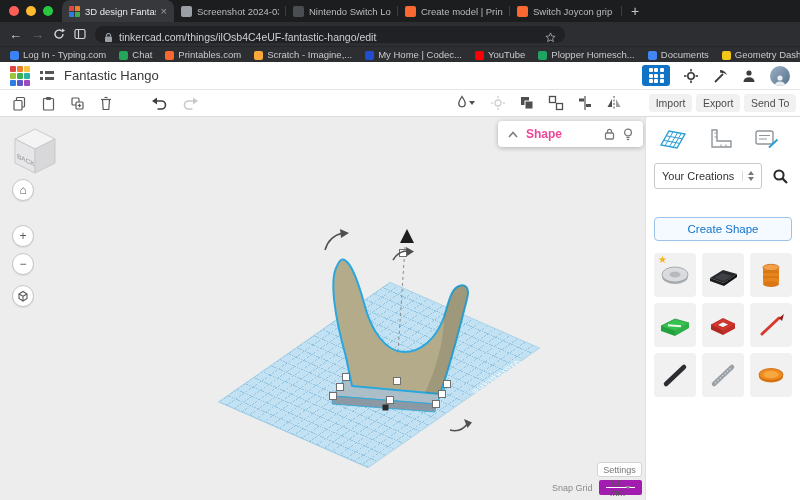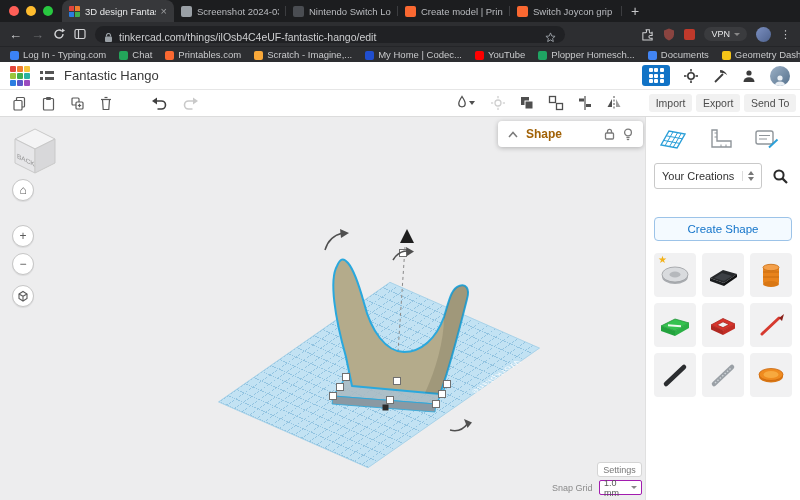--- a/index.html
+++ b/index.html
@@ -76,31 +76,31 @@
     border:1px solid #9ccbe4; }
   .wp-label { position:absolute; right:2px; top:105px; transform:rotate(90deg); transform-origin:right center; font-size:15px; color:rgba(255,255,255,.85); letter-spacing:1px; }
 
   .scene { position:absolute; left:0; top:0; }
 
   .viewcube { position:absolute; left:8px; top:6px; }
   .navbtn { position:absolute; left:12px; width:22px; height:22px; border-radius:50%; background:#fff; border:1px solid #c6c6c6; color:#5a5a5a; font-size:12px; display:flex; align-items:center; justify-content:center; box-shadow:0 1px 1px rgba(0,0,0,.08); }
 
   .shape-panel { position:absolute; left:498px; top:4px; width:145px; background:#fff; border-radius:4px; box-shadow:0 1px 5px rgba(0,0,0,.25); }
   .sp-head { height:26px; display:flex; align-items:center; gap:8px; padding:0 10px; }
-  .sp-title { font-size:12px; font-weight:bold; color:#a16207; flex:1; }
+  .sp-title { font-size:12px; font-weight:bold; color:#ec4899; flex:1; }
   .sp-body { display:flex; gap:26px; padding:4px 18px 10px; }
   .sp-opt { display:flex; flex-direction:column; align-items:center; gap:4px; }
   .swatch { width:30px; height:30px; border-radius:50%; border:2px solid #fff; }
   .swatch.solid { box-shadow:0 0 0 2px #29a8dc; }
   .swatch.hole { background:repeating-linear-gradient(45deg,#c4c4c4 0 2px,#fff 2px 6px); border:1px solid #b9b9b9; box-shadow:0 0 0 1px #ddd; }
   .sp-lbl { font-size:9px; color:#6b6b6b; }
 
   .settings-btn { position:absolute; left:597px; top:345px; width:45px; height:15px; background:#fff; border:1px solid #d4d4d4; border-radius:3px; font-size:9px; color:#777; display:flex; align-items:center; justify-content:center; }
   .snap-label { position:absolute; left:552px; top:366px; font-size:9px; color:#8a8a8a; }
-  .snap-box { position:absolute; left:599px; top:363px; width:43px; height:15px; background:#fff; border:1px solid #a21caf; border-radius:2px; font-size:9px; color:#555; display:flex; align-items:center; justify-content:space-between; padding:0 4px; }
+  .snap-box { position:absolute; left:599px; top:363px; width:43px; height:15px; background:#fff; border:7px solid #a21caf; border-radius:2px; font-size:9px; color:#555; display:flex; align-items:center; justify-content:space-between; padding:0 4px; }
 
   
   .side-icons { display:flex; align-items:center; gap:20px; padding:10px 12px 6px; }
   .creations-row { display:flex; align-items:center; gap:6px; padding:6px 8px 16px; }
   .select-box { flex:1; height:26px; border:1px solid #c9c9c9; border-radius:3px; display:flex; align-items:center; padding:0 7px; gap:5px; background:#fff; }
   .select-box .lbl { flex:1; font-size:11px; color:#333; }
   .stepper { display:flex; flex-direction:column; gap:2px; border-left:1px solid #ddd; padding-left:5px; }
   .caret-up,.caret-down { width:0; height:0; border-left:3.5px solid transparent; border-right:3.5px solid transparent; display:inline-block; }
   .caret-up { border-bottom:4px solid #777; }
   .caret-down { border-top:4px solid #777; }
@@ -165,35 +165,20 @@
     <div class="addr">
       <svg width="9" height="10" viewBox="0 0 9 10">
           <rect x="1" y="3.5" width="7" height="5.5" rx="1" fill="#9aa0a6"></rect>
           <path d="M2.5 3.5 V2.5 a2 2 0 0 1 4 0 V3.5" fill="none" stroke="#9aa0a6" stroke-width="1.2"></path>
         </svg>
       <span class="addr-text">tinkercad.com/things/ilOsb4C4eUF-fantastic-hango/edit</span>
       <svg width="11" height="11" viewBox="0 0 12 12">
           <path d="M6 1 L7.4 4.4 11 4.7 8.3 7 9.1 10.5 6 8.6 2.9 10.5 3.7 7 1 4.7 4.6 4.4 Z" fill="none" stroke="#9aa0a6" stroke-width="1"></path>
         </svg>
     </div>
-    <div class="nav-right">
-      <svg width="13" height="13" viewBox="0 0 14 14">
-          <path d="M5 2 h4 v2 a1.5 1.5 0 0 0 3 0 v0 h0 v4 h-2 a1.5 1.5 0 0 0 0 3 h2 v2 H2 V5 h2 a1.5 1.5 0 0 0 1-3 Z" fill="none" stroke="#cfd0d2" stroke-width="1.1"></path>
-        </svg>
-      <svg width="12" height="13" viewBox="0 0 12 13">
-          <path d="M6 0.5 L11 2.5 V6.5 C11 9.5 8.8 11.5 6 12.5 C3.2 11.5 1 9.5 1 6.5 V2.5 Z" fill="#8a4440"></path>
-        </svg>
-      <span class="redbadge"></span>
-      <span class="vpn">
-        <span>VPN</span>
-        <span class="caret-down sm"></span>
-      </span>
-      <span class="avatar16"></span>
-      <span class="kebab">⋮</span>
-    </div>
   </div>
 
   <div class="bookmarks">
     <span class="bm">
         <span class="bm-ico" style="background: rgb(59, 130, 246);"></span>
         <span>Log In - Typing.com</span>
       </span>
     <span class="bm">
         <span class="bm-ico" style="background: rgb(35, 165, 90);"></span>
         <span>Chat</span>

